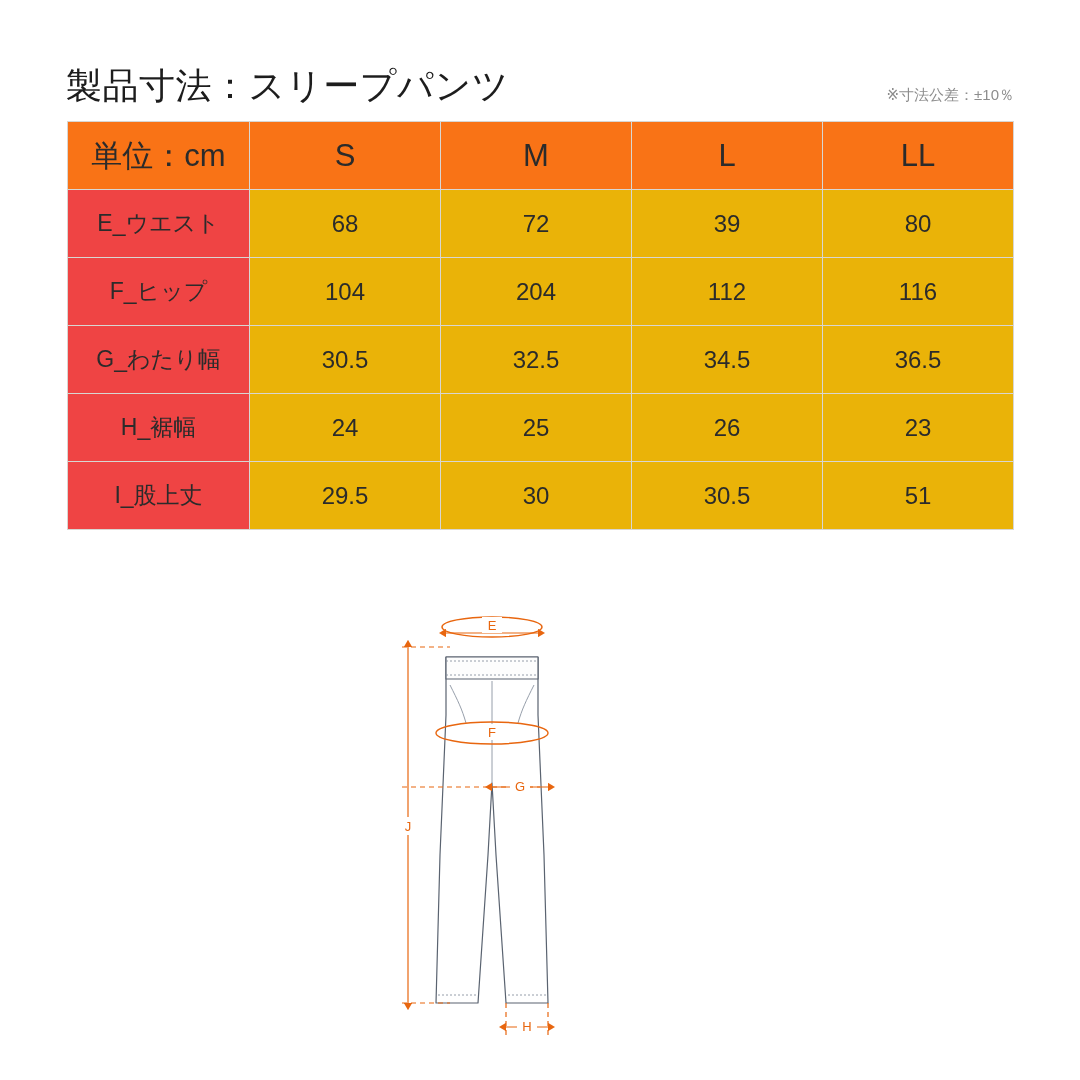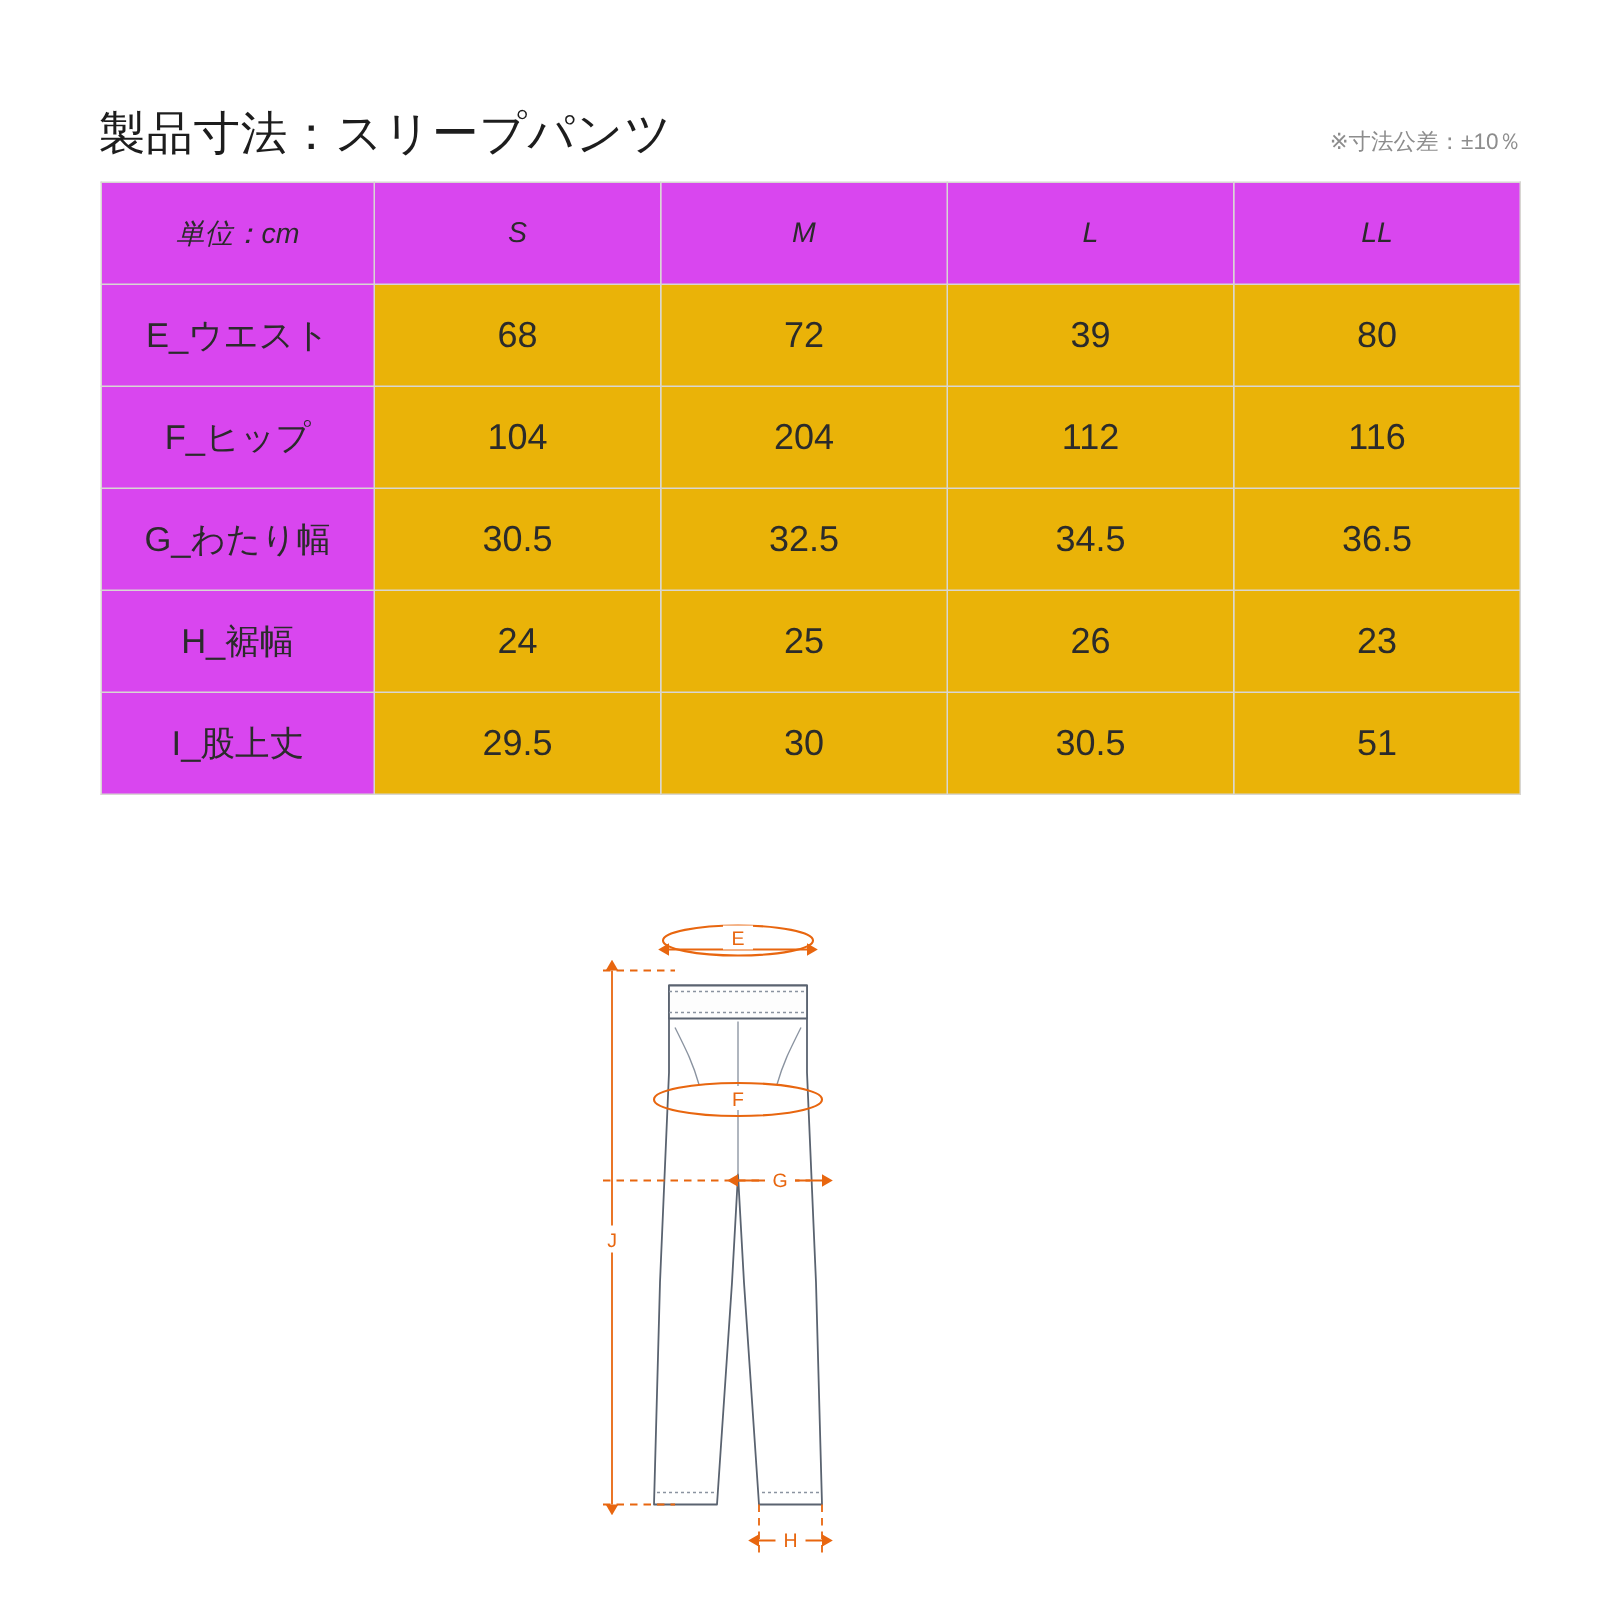--- a/index.html
+++ b/index.html
@@ -26,21 +26,21 @@
     position: absolute;
     left: 66px;
     top: 56px;
     width: 948px;
     height: 48px;
     display: flex;
     align-items: flex-end;
     justify-content: space-between;
   }
   .title {
-    font-size: 31px;
+    font-size: 36px;
     line-height: 1;
     letter-spacing: 0.5px;
     color: #1d1d1d;
     font-weight: 400;
     white-space: nowrap;
   }
   .tolerance {
     font-size: 15px;
     line-height: 1;
     color: #8d8d8d;
@@ -62,26 +62,25 @@
     border: 1px solid #d8d6d2;
     height: 67px;
     text-align: center;
     vertical-align: middle;
     font-weight: 400;
     font-size: 23px;
     color: #2b2b2b;
     padding: 0;
   }
   .size-table thead th {
-    background: #d946ef;
-    font-size: 19px;
-    font-style: italic;
+    background: #f97316;
+    font-size: 31px;
   }
   .size-table tbody th {
-    background: #d946ef;
+    background: #ef4444;
     font-size: 23px;
   }
   .size-table tbody td {
     background: #eab308;
     font-size: 24px;
   }
   .col-label { width: 182px; }
   .col-size  { width: 191px; }
 
   

